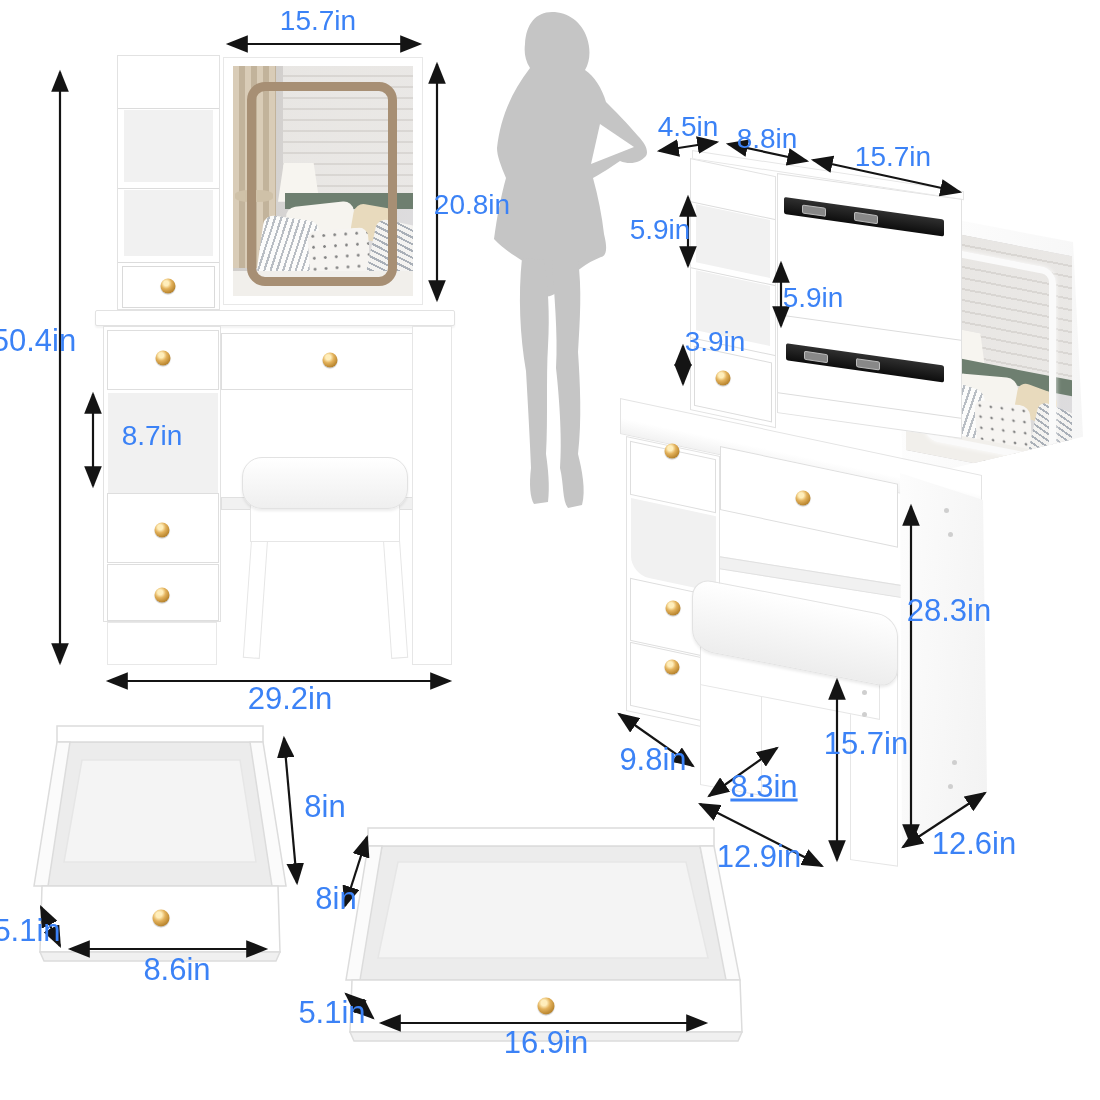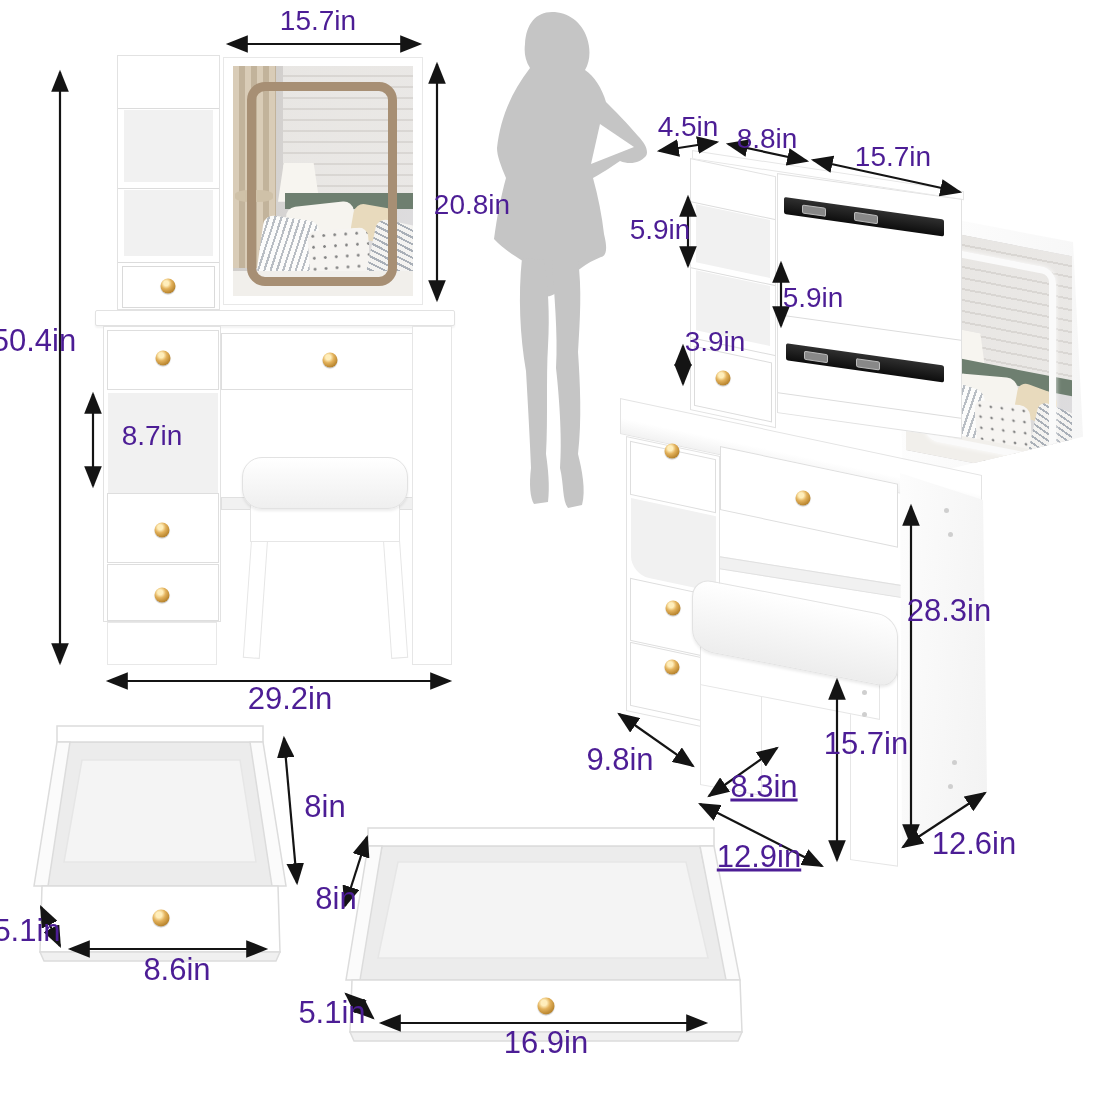--- a/index.html
+++ b/index.html
@@ -8,21 +8,21 @@
   svg.layer{position:absolute;left:0;top:0;pointer-events:none;}
   #under-layer{z-index:1;}
   #arrow-layer{z-index:8;}
   .panel{position:absolute;background:#fff;border:1px solid #e2e2e2;box-sizing:border-box;z-index:3;}
   .noborder{border:none;}
   .shaded{background:#f1f1f1;}
   .shelfline{position:absolute;left:0;right:0;height:4px;background:#fff;border-bottom:1px solid #dcdcdc;}
   .knob{position:absolute;width:15px;height:15px;border-radius:50%;transform:translate(-50%,-50%);
         background:radial-gradient(circle at 38% 32%, #ffeebb 0 18%, #e3b25c 40%, #b5812a 75%, #8a5f17 100%);
         box-shadow:0 1px 1px rgba(0,0,0,.25);z-index:6;}
-  .lbl{position:absolute;transform:translate(-50%,-50%);font-size:28px;line-height:1;color:#4c1d95;
+  .lbl{position:absolute;transform:translate(-50%,-50%);font-size:28px;line-height:1;color:#3b82f6;
        white-space:nowrap;z-index:9;}
   .lbl-lg{font-size:31px;}
   .rail{position:absolute;background:linear-gradient(#303030,#0d0d0d);border-radius:2px;z-index:4;}
   .rail span{position:absolute;top:5px;width:22px;height:7px;background:#888;border:1px solid #bbb;border-radius:2px;}
   .dot{position:absolute;width:5px;height:5px;border-radius:50%;background:#cfcfcf;z-index:5;}
   
   .scene{position:absolute;overflow:hidden;background:linear-gradient(100deg,#ccc8c3 0%,#d6d4d3 35%,#dedddf 100%);}
   .sc-brick{position:absolute;left:28%;top:0;width:72%;height:58%;
             background:repeating-linear-gradient(#eceae7 0 9px,#d9d6d2 9px 11px);opacity:.85;}
   .sc-curtain{position:absolute;left:0;top:0;width:24%;height:88%;
@@ -263,23 +263,23 @@
   <div class="lbl lbl-lg" style="left:290px;top:698px;">29.2in</div>
 
   <div class="lbl" style="left:688px;top:127px;">4.5in</div>
   <div class="lbl" style="left:767px;top:139px;">8.8in</div>
   <div class="lbl" style="left:893px;top:157px;">15.7in</div>
   <div class="lbl" style="left:660px;top:230px;">5.9in</div>
   <div class="lbl" style="left:813px;top:298px;">5.9in</div>
   <div class="lbl" style="left:715px;top:342px;">3.9in</div>
   <div class="lbl lbl-lg" style="left:949px;top:610px;">28.3in</div>
   <div class="lbl lbl-lg" style="left:866px;top:743px;">15.7in</div>
-  <div class="lbl lbl-lg" style="left:620px;top:759px;">9.8in</div>
+  <div class="lbl lbl-lg" style="left:653px;top:759px;">9.8in</div>
   <div class="lbl lbl-lg" style="left:764px;top:786px;text-decoration:underline;">8.3in</div>
-  <div class="lbl lbl-lg" style="left:759px;top:856px;text-decoration:underline;">12.9in</div>
+  <div class="lbl lbl-lg" style="left:759px;top:856px;">12.9in</div>
   <div class="lbl lbl-lg" style="left:974px;top:843px;">12.6in</div>
 
   <div class="lbl lbl-lg" style="left:325px;top:806px;">8in</div>
   <div class="lbl lbl-lg" style="left:27px;top:930px;">5.1in</div>
   <div class="lbl lbl-lg" style="left:177px;top:969px;">8.6in</div>
 
   <div class="lbl lbl-lg" style="left:336px;top:898px;">8in</div>
   <div class="lbl lbl-lg" style="left:332px;top:1012px;">5.1in</div>
   <div class="lbl lbl-lg" style="left:546px;top:1042px;">16.9in</div>
 

